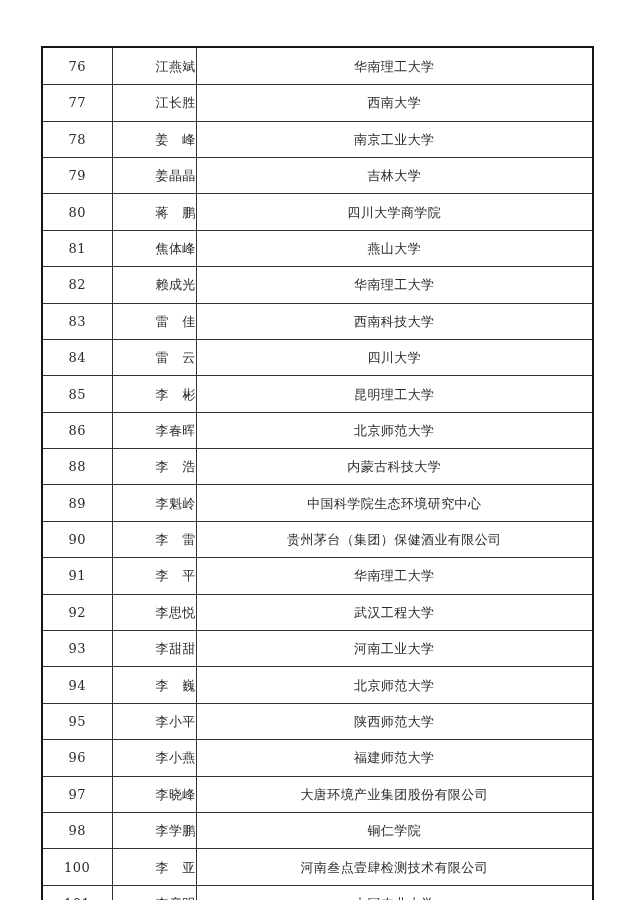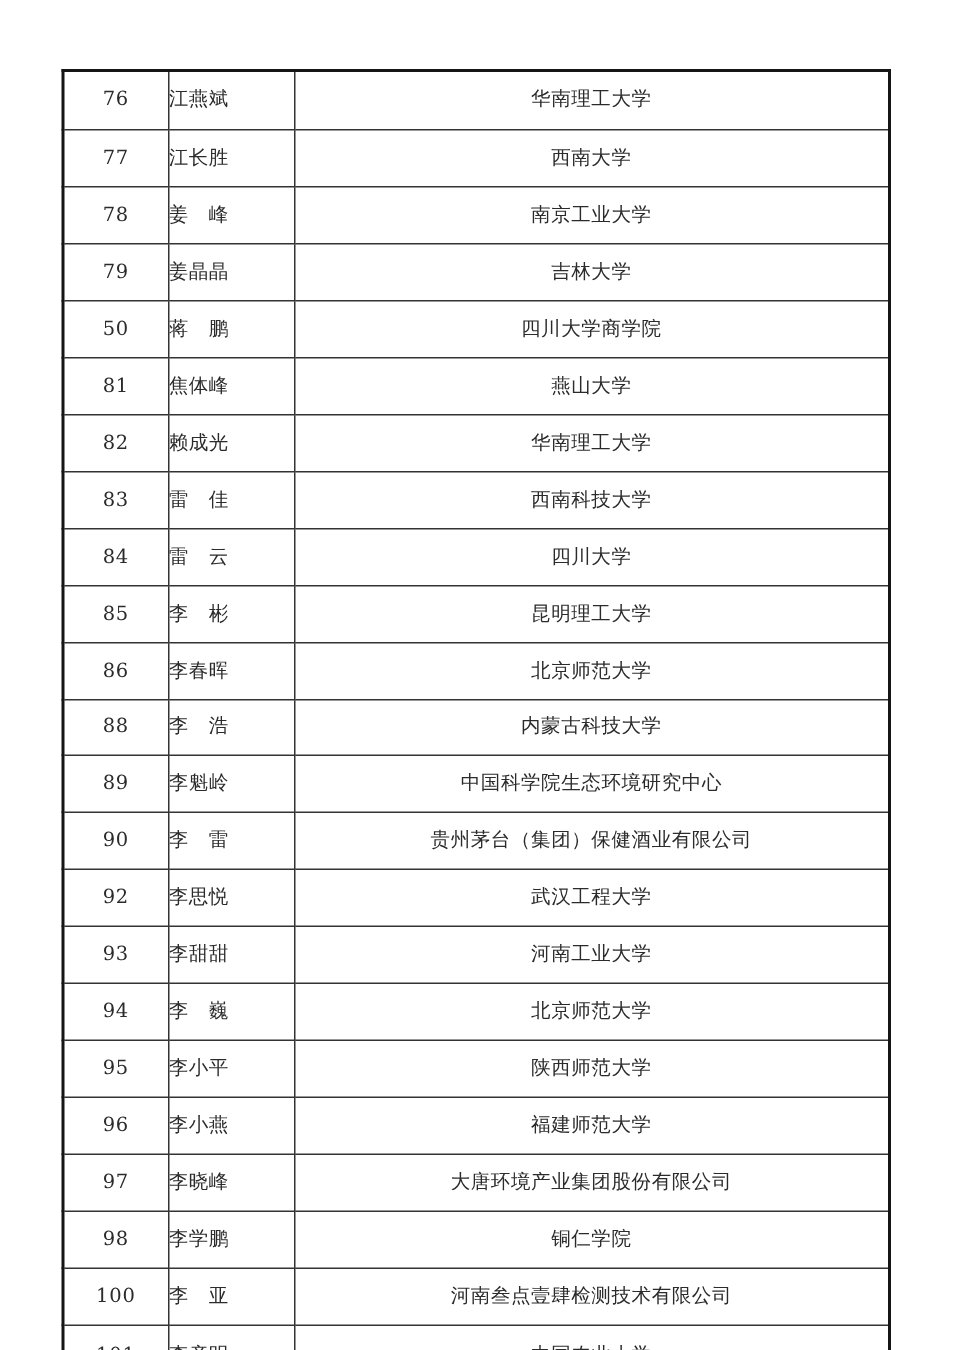--- a/index.html
+++ b/index.html
@@ -39,21 +39,21 @@
     padding:0;
   }
   col.c-num{width:70px;}
   col.c-name{width:84px;}
   col.c-affil{width:397px;}
   td.col-num{
     text-align:center;
     letter-spacing:0.5px;
   }
   td.col-name{
-    text-align:left;
+    text-align:right;
     letter-spacing:0.3px;
   }
   td.col-affil{
     text-align:center;
     padding-left:6px;
     letter-spacing:0.4px;
   }
 </style>
 </head>
 <body>
@@ -84,21 +84,21 @@
     <td class="col-affil">南京工业大学</td>
   </tr>
 
   <tr>
     <td class="col-num">79</td>
     <td class="col-name">姜晶晶</td>
     <td class="col-affil">吉林大学</td>
   </tr>
 
   <tr>
-    <td class="col-num">50</td>
+    <td class="col-num">80</td>
     <td class="col-name">蒋　鹏</td>
     <td class="col-affil">四川大学商学院</td>
   </tr>
 
   <tr>
     <td class="col-num">81</td>
     <td class="col-name">焦体峰</td>
     <td class="col-affil">燕山大学</td>
   </tr>
 
@@ -144,20 +144,25 @@
     <td class="col-name">李魁岭</td>
     <td class="col-affil">中国科学院生态环境研究中心</td>
   </tr>
 
   <tr>
     <td class="col-num">90</td>
     <td class="col-name">李　雷</td>
     <td class="col-affil">贵州茅台（集团）保健酒业有限公司</td>
   </tr>
 
+  <tr>
+    <td class="col-num">91</td>
+    <td class="col-name">李　平</td>
+    <td class="col-affil">华南理工大学</td>
+  </tr>
 
   <tr>
     <td class="col-num">92</td>
     <td class="col-name">李思悦</td>
     <td class="col-affil">武汉工程大学</td>
   </tr>
 
   <tr>
     <td class="col-num">93</td>
     <td class="col-name">李甜甜</td>

